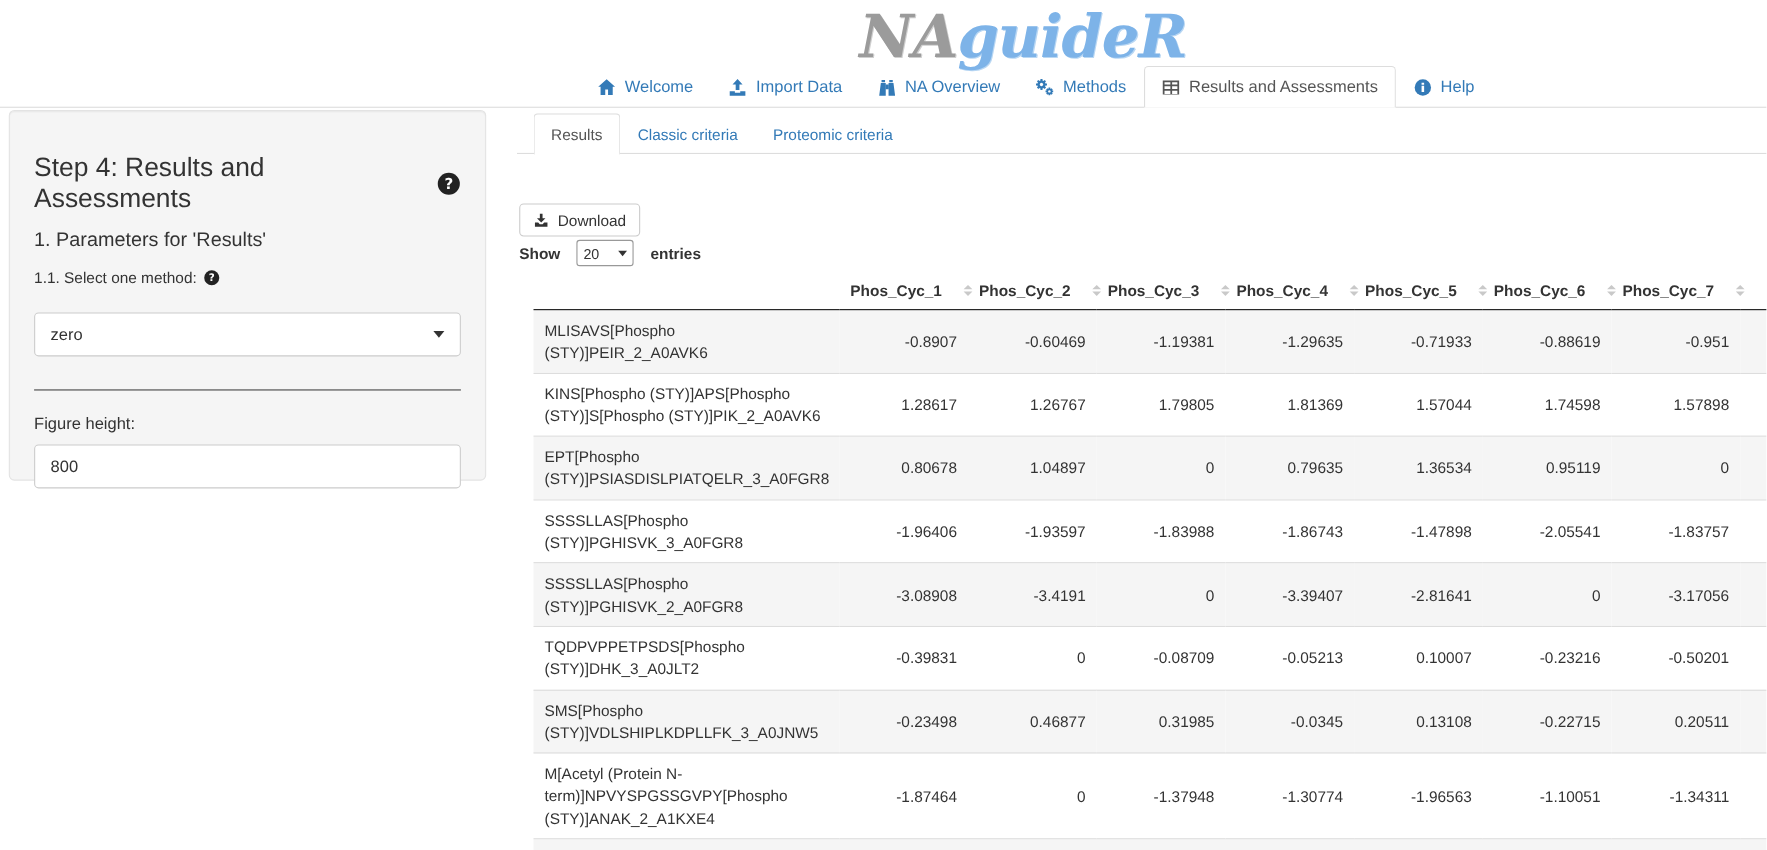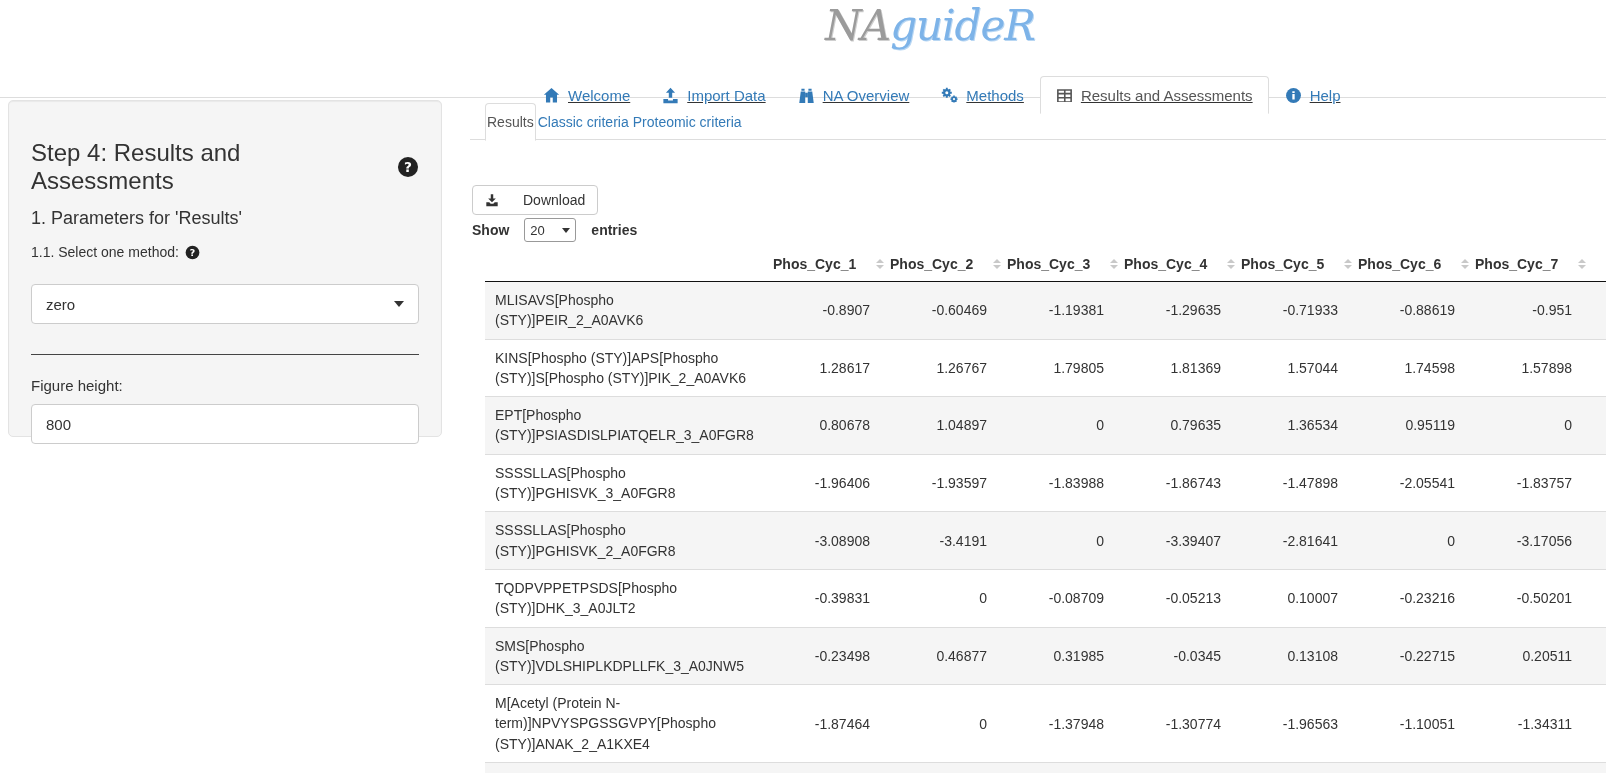--- a/index.html
+++ b/index.html
@@ -6,29 +6,29 @@
   html,body { width:1606px; height:773px; }
   body {
     position:relative; overflow:hidden; background:#fff;
     font-family:"Liberation Sans", sans-serif; color:#333;
   }
 
   
   .logo-wrap { position:absolute; top:2px; left:0; right:0; text-align:center; }
   .logo {
     display:inline-block; transform:translateX(127px);
-    font-family:"DejaVu Serif", serif; font-style:italic; font-weight:normal;
-    font-size:42px; line-height:1.15; letter-spacing:-1px;
+    font-family:"DejaVu Serif", serif; font-style:italic; font-weight:bold;
+    font-size:54px; line-height:1.15; letter-spacing:-1px;
   }
   .logo .na   { color:#9b9b9b; text-shadow:1px 1px 0 #cfcfcf; }
   .logo .rest { color:#7db3e8; text-shadow:1px 1px 0 #b9d7f3; }
 
   
   .navbar { position:absolute; top:60px; left:0; right:0; height:38px; border-bottom:1px solid #ddd; }
-  .nav-list { position:absolute; left:527px; top:16px; display:flex;text-decoration:underline; }
+  .nav-list { position:absolute; left:527px; top:0; display:flex; }
   .nav-item {
     display:flex; align-items:center; gap:8px; padding:0 15px; height:38px;
     font-size:15px; color:#337ab7; cursor:pointer;
     border:1px solid transparent; border-radius:4px 4px 0 0; background:transparent;
   }
   .nav-item.active { background:#fff; border-color:#ddd; border-bottom-color:#fff; color:#555; }
   .nav-icon svg { display:block; width:17px; height:17px; }
 
   
   .sidebar {
@@ -54,29 +54,29 @@
     margin-top:10px; width:100%; height:40px; border:1px solid #ccc; border-radius:4px;
     padding:0 14px; font-size:15px; color:#333; font-family:inherit; background:#fff;
   }
 
   
   .main-tabs {
     position:absolute; top:103px; left:470px; right:0; height:37px;
     border-bottom:1px solid #ddd; display:flex; padding-left:15px;
   }
   .main-tab {
-    padding:0 1px; height:38px; display:flex; align-items:center; font-size:14px;
+    padding:0 15px; height:38px; display:flex; align-items:center; font-size:14px;
     color:#337ab7; cursor:pointer; border:1px solid transparent; border-radius:4px 4px 0 0;
   }
   .main-tab.active { background:#fff; border-color:#ddd; border-bottom-color:#fff; color:#555; }
 
   
   .download-btn {
     position:absolute; top:185px; left:472px;
-    display:inline-flex; align-items:center; gap:24px; padding:6px 12px;
+    display:inline-flex; align-items:center; gap:8px; padding:6px 12px;
     font-size:14px; color:#333; background:#fff; border:1px solid #ccc; border-radius:4px;
     cursor:pointer; font-family:inherit;
   }
   .download-btn svg { width:14px; height:14px; display:block; }
   .show-row {
     position:absolute; top:218px; left:472px;
     display:flex; align-items:center; gap:15px; font-size:14px; font-weight:700; color:#333;
   }
   .page-select {
     display:inline-flex; align-items:center; justify-content:space-between;

